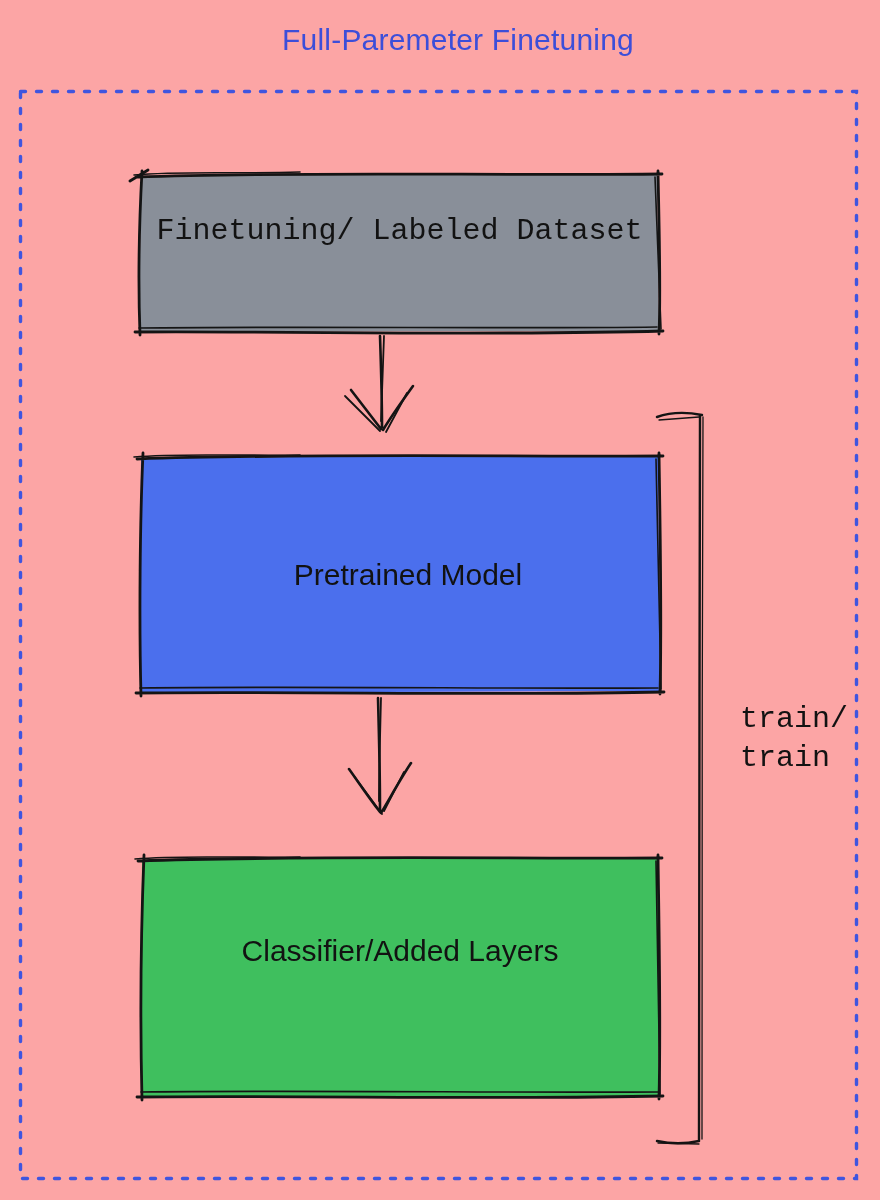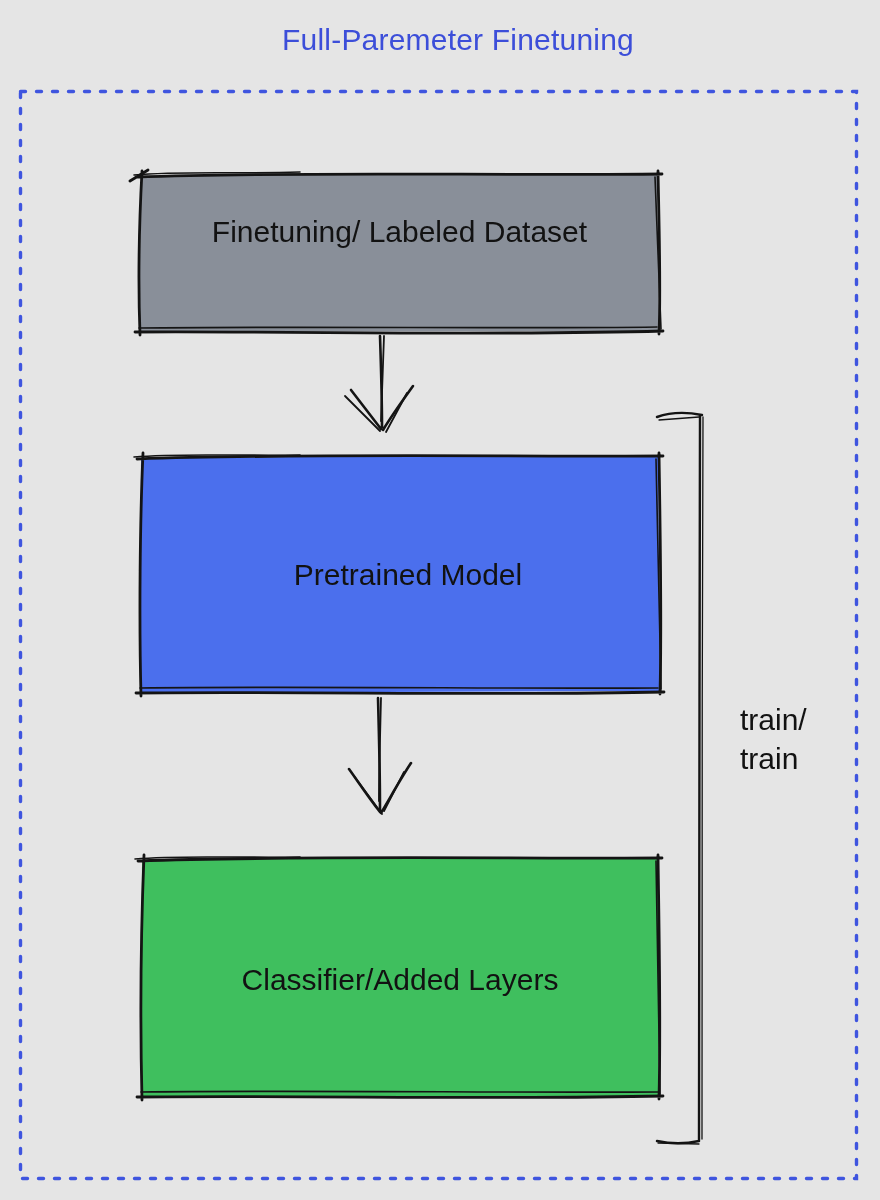--- a/index.html
+++ b/index.html
@@ -5,21 +5,21 @@
   html, body {
     margin: 0;
     padding: 0;
     background: #ffffff;
     font-family: "Liberation Sans", "DejaVu Sans", sans-serif;
   }
   .canvas {
     position: relative;
     width: 880px;
     height: 1200px;
-    background: #e5e5e5;
+    background: #fca5a5;
     overflow: hidden;
   }
   .drawing {
     position: absolute;
     left: 0;
     top: 0;
     width: 880px;
     height: 1200px;
   }
   .title {
@@ -34,34 +34,34 @@
     font-weight: 500;
     letter-spacing: 0.2px;
   }
   .node-label {
     position: absolute;
     text-align: center;
     font-size: 30px;
     line-height: 39px;
     color: #121212;
   }
-  .label-dataset   { left: 140px; top: 212px; width: 519px; }
+  .label-dataset   { left: 140px; top: 212px; width: 519px; font-family: Liberation Mono, monospace; }
   .label-pretrained{ left: 148px; top: 555px; width: 520px; }
-  .label-classifier{ left: 141px; top: 960px; width: 518px; }
+  .label-classifier{ left: 141px; top: 931px; width: 518px; }
   .bracket-label {
     position: absolute;
     left: 740px;
     top: 700px;
     font-size: 30px;
     line-height: 39px;
     color: #121212;
     text-align: left;
     white-space: nowrap;
   }
-  .bracket-label span { display: block; }
+  .bracket-label span { display: block; font-family: Liberation Mono, monospace; }
 </style>
 </head>
 <body>
 
 <div class="canvas">
 
   <svg class="drawing" viewBox="0 0 880 1200">
 
     <rect x="20.5" y="91.5" width="836" height="1087" fill="none" stroke-width="3.4" stroke-dasharray="5 11" stroke-linecap="round" stroke="#3F55DF"></rect>
 

